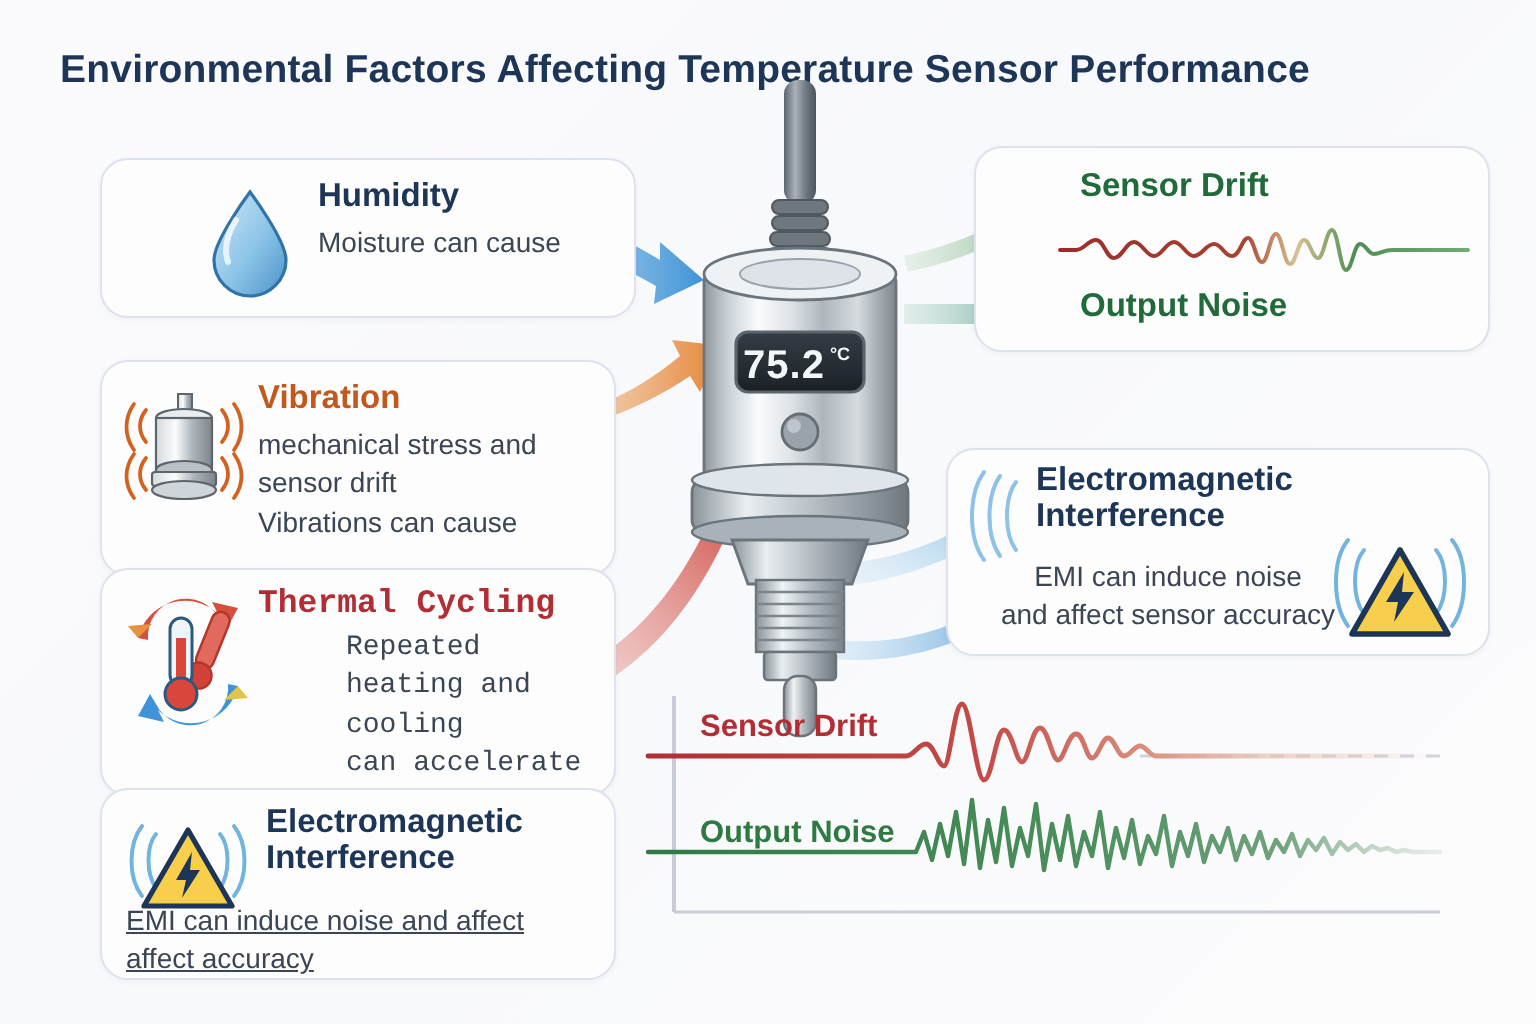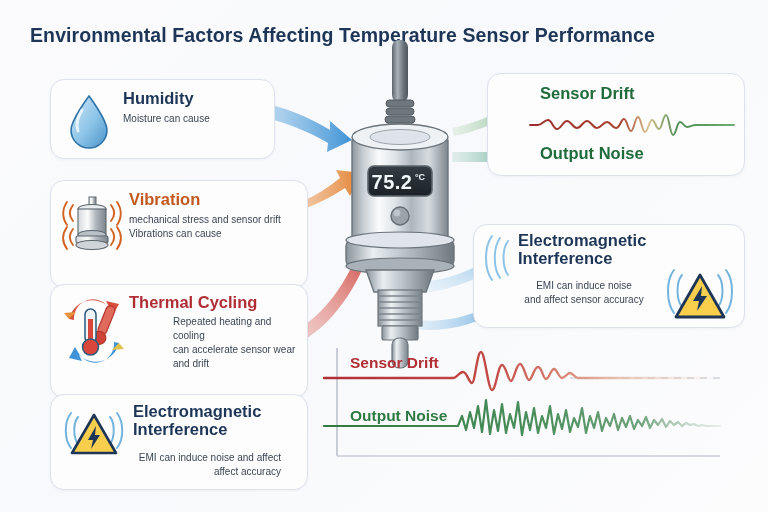--- a/index.html
+++ b/index.html
@@ -22,29 +22,29 @@
   
   .card{
     background:#fdfdfe;
     border:1px solid #dde2ec;
     border-radius:14px;
     box-shadow:0 1px 3px rgba(40,60,110,.05);
     box-sizing:border-box;
   }
   .card-inner{position:relative;width:100%;height:100%;}
   .c-title{font-size:16.5px;font-weight:700;line-height:1.1;}
-  .c-desc{font-size:10px;color:#3b4553;line-height:1.38;}
+  .c-desc{font-size:14px;color:#3b4553;line-height:1.38;}
   .navy{color:#1d3557;}
   .orange{color:#c2581d;}
   .brick{color:#b02e34;}
 
   
-  #card-humidity{left:50px;top:79px;width:225px;height:80px;}
+  #card-humidity{left:50px;top:79px;width:268px;height:80px;padding-left:36px;}
   #card-vibration{left:50px;top:180px;width:258px;height:108px;}
-  #card-thermal{left:50px;top:284px;width:258px;height:114px;}
+  #card-thermal{left:50px;top:284px;width:258px;height:114px;font-family:Liberation Mono, monospace;}
   #card-emi-left{left:50px;top:394px;width:258px;height:96px;}
 
   
   #card-outputs{left:487px;top:73px;width:258px;height:103px;}
   #card-emi-right{left:473px;top:224px;width:272px;height:104px;}
 
   .icon-box{position:absolute;}
   .txt-box{position:absolute;}
 
   
@@ -236,21 +236,21 @@
             <path d="M54,6 C61,15 61,32 54,41"></path>
           </g>
           <path d="M31,8 L53,46 L9,46 Z" fill="#f8ce4d" stroke="#1d3557" stroke-width="2.6" stroke-linejoin="round"></path>
           <path d="M33,19 L25,33 L30,33 L28,42 L37,28 L32,28 Z" fill="#1d3557"></path>
         </svg>
       </div>
       <div class="txt-box" style="left:82px;top:7px;width:172px;">
         <div class="c-title navy">Electromagnetic</div>
         <div class="c-title navy">Interference</div>
       </div>
-      <div class="txt-box c-desc" style="left:0;top:56px;width:230px;text-align:right;">
+      <div class="txt-box c-desc" style="left:12px;top:56px;width:230px;text-align:left;text-decoration:underline;">
         <div>EMI can induce noise and affect</div>
         <div>affect accuracy</div>
       </div>
     </div>
   </div>
 
   <div class="abs card" id="card-outputs">
     <div class="card-inner">
       <div class="abs" style="left:52px;top:10px;font-size:16.5px;font-weight:700;color:#1f6b3a;">Sensor Drift</div>
       <svg class="abs" style="left:40px;top:38px;" width="208" height="26" viewBox="0 0 208 26">

